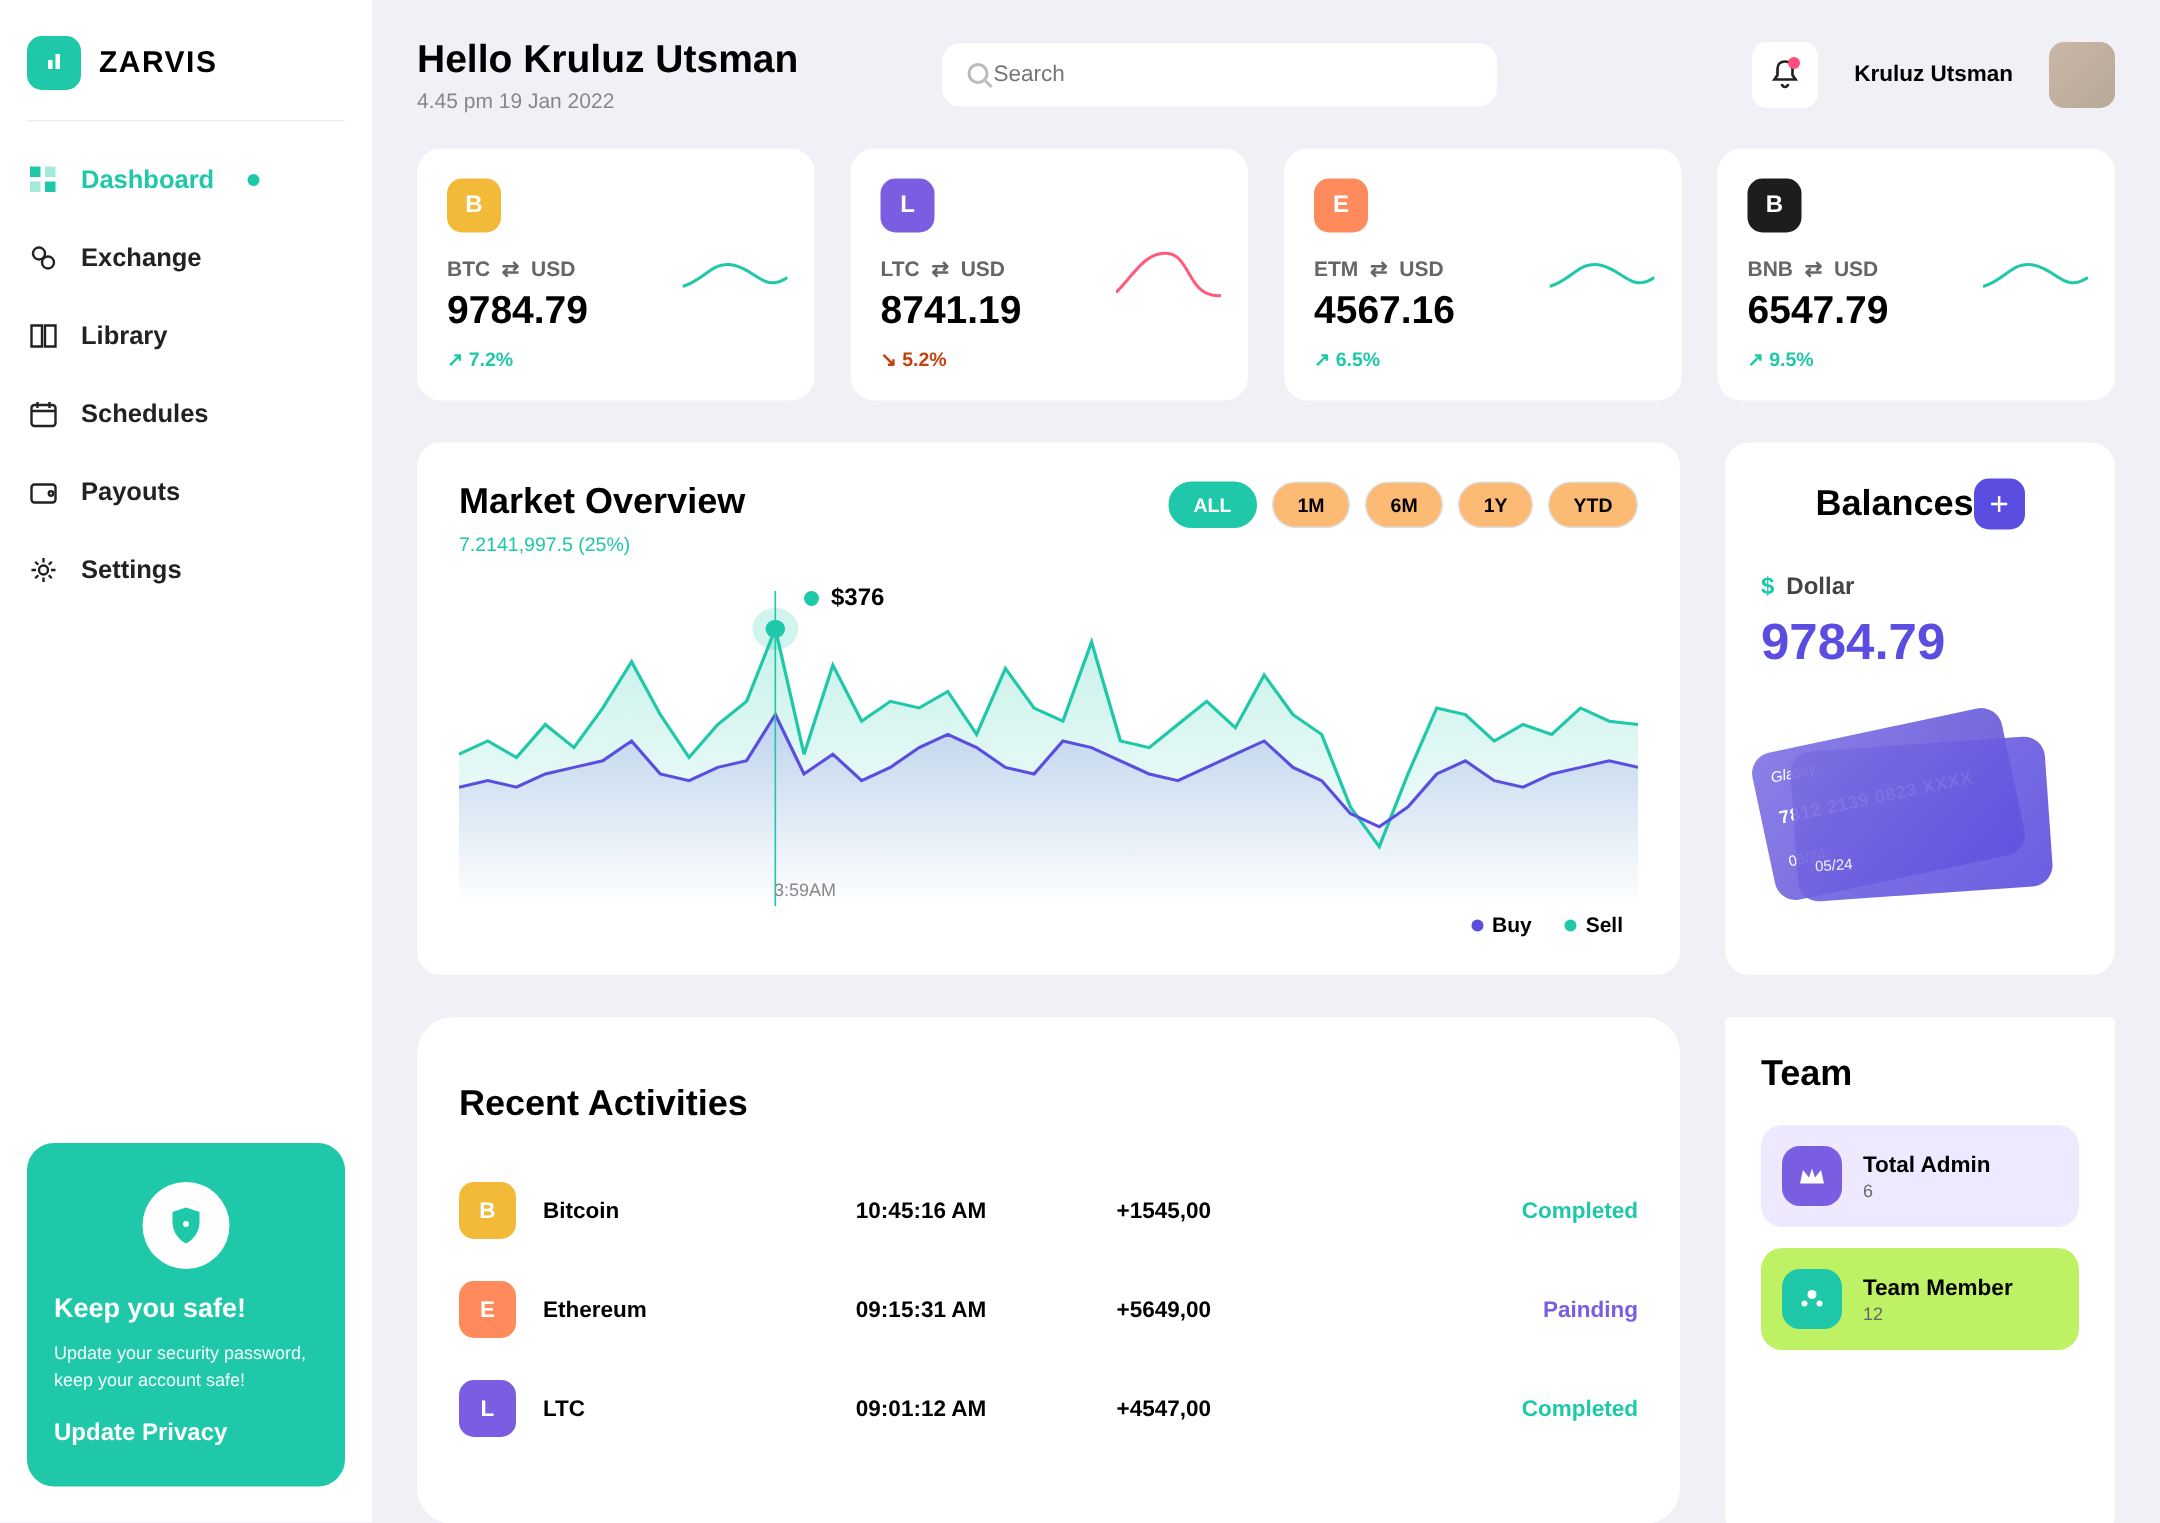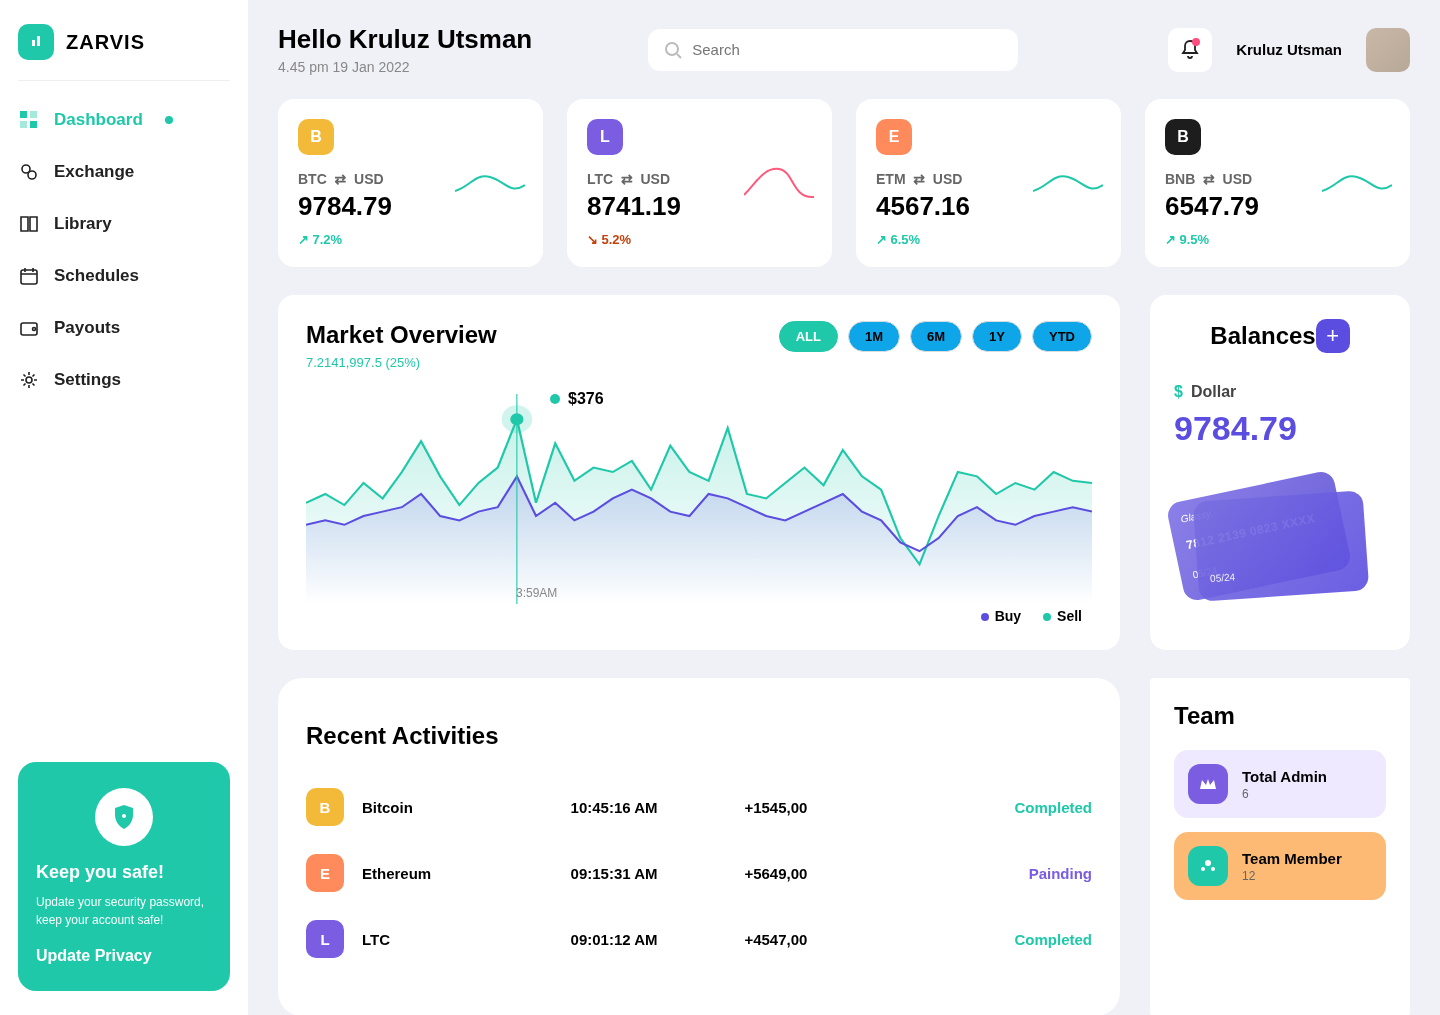--- a/index.html
+++ b/index.html
@@ -20,21 +20,21 @@
 .safe-circle { width: 58px; height: 58px; background: #fff; border-radius: 50%; display: flex; align-items: center; justify-content: center; margin: 0 auto 16px; }
 .safe-title { font-size: 18px; font-weight: 700; margin-bottom: 10px; }
 .safe-sub { font-size: 12px; opacity: .95; line-height: 1.5; margin-bottom: 18px; }
 .safe-btn { font-size: 16px; font-weight: 700; cursor: pointer; }
 
 
 .main { flex: 1; padding: 24px 30px; overflow: auto; }
 .topbar { display: flex; align-items: center; gap: 24px; margin-bottom: 24px; }
 .hello { font-size: 26px; font-weight: 700; }
 .datetime { font-size: 14px; color: #888; margin-top: 4px; }
-.search { flex: 1; max-width: 370px; margin-left: 92px; background: #fff; border-radius: 12px; padding: 12px 16px; display: flex; align-items: center; gap: 10px; }
+.search { flex: 1; max-width: 370px; margin-left: 72px; background: #fff; border-radius: 12px; padding: 12px 16px; display: flex; align-items: center; }
 .search input { border: none; outline: none; font-size: 15px; flex: 1; }
 .bell { width: 44px; height: 44px; background: #fff; border-radius: 10px; display: flex; align-items: center; justify-content: center; position: relative; margin-left: auto; cursor: pointer; }
 .bell-dot { position: absolute; top: 10px; right: 12px; width: 8px; height: 8px; background: #ff4d7e; border-radius: 50%; }
 .username { font-size: 15px; font-weight: 600; }
 .avatar { width: 44px; height: 44px; border-radius: 10px; background: linear-gradient(135deg,#c9b8a8,#b8a898); }
 
 
 .crypto-row { display: grid; grid-template-columns: repeat(4, 1fr); gap: 24px; margin-bottom: 28px; }
 .crypto-card { background: #fff; border-radius: 16px; padding: 20px; position: relative; }
 .crypto-icon { width: 36px; height: 36px; border-radius: 10px; display: flex; align-items: center; justify-content: center; color: #fff; font-weight: 700; margin-bottom: 16px; }
@@ -44,24 +44,24 @@
 .up { color: #1fc8a9; } .down { color: #c2410c; }
 .spark { position: absolute; right: 18px; top: 64px; width: 70px; height: 40px; }
 
 
 .row2 { display: grid; grid-template-columns: 1fr 260px; gap: 30px; margin-bottom: 28px; }
 .market { background: #fff; border-radius: 16px; padding: 26px 28px; }
 .market-head { display: flex; align-items: flex-start; justify-content: space-between; margin-bottom: 14px; }
 .market-title { font-size: 24px; font-weight: 700; }
 .market-sub { font-size: 13px; color: #1fc8a9; margin-top: 6px; }
 .range-row { display: flex; gap: 10px; }
-.range-btn { padding: 7px 16px; border-radius: 18px; border: 1px solid #ddd; background: #0ea5e9; font-size: 13px; font-weight: 600; cursor: pointer; }
+.range-btn { padding: 7px 16px; border-radius: 18px; border: 1px solid #ddd; background: #fdba74; font-size: 13px; font-weight: 600; cursor: pointer; }
 .range-btn.active { background: #1fc8a9; color: #fff; border-color: #1fc8a9; }
 .chart-wrap { position: relative; height: 240px; }
-.chart-tip { position: absolute; left: 244px; top: 6px; font-weight: 700; display: flex; align-items: center; gap: 8px; }
+.chart-tip { position: absolute; left: 230px; top: 6px; font-weight: 700; display: flex; align-items: center; gap: 8px; }
 .tip-dot { width: 10px; height: 10px; border-radius: 50%; background: #1fc8a9; }
 .chart-time { position: absolute; left: 210px; bottom: 24px; font-size: 12px; color: #888; }
 .legend { position: absolute; right: 10px; bottom: 0; display: flex; gap: 22px; font-size: 14px; font-weight: 600; }
 .leg-dot { width: 8px; height: 8px; border-radius: 50%; display: inline-block; margin-right: 6px; }
 
 .balances { background: #fff; border-radius: 16px; padding: 24px; }
 .bal-head { display: flex; justify-content: center; align-items: center; margin-bottom: 30px; }
 .bal-title { font-size: 24px; font-weight: 700; }
 .add-btn { width: 34px; height: 34px; background: #5b4de0; border-radius: 10px; color: #fff; display: flex; align-items: center; justify-content: center; font-size: 22px; cursor: pointer; }
 .bal-curr { display: flex; align-items: center; gap: 8px; font-size: 16px; color: #444; font-weight: 600; }
@@ -78,21 +78,21 @@
 .recent h2 { font-size: 24px; font-weight: 700; margin-bottom: 24px; }
 .act-row { display: grid; grid-template-columns: 56px 1.2fr 1fr 1fr 1fr; align-items: center; padding: 14px 0; font-size: 15px; font-weight: 600; }
 .act-icon { width: 38px; height: 38px; border-radius: 10px; display: flex; align-items: center; justify-content: center; color: #fff; }
 .act-status.c { color: #1fc8a9; text-align: right; }
 .act-status.p { color: #7a5de0; text-align: right; }
 
 .team { background: #fff; border-radius: 4px; padding: 24px; }
 .team h2 { font-size: 24px; font-weight: 700; margin-bottom: 20px; }
 .team-item { display: flex; align-items: center; gap: 14px; padding: 14px; border-radius: 14px; margin-bottom: 14px; }
 .team-item.a { background: #efe9ff; }
-.team-item.b { background: #fdba74; }
+.team-item.b { background: #bef264; }
 .team-icon { width: 40px; height: 40px; border-radius: 12px; display: flex; align-items: center; justify-content: center; color: #fff; }
 .team-label { font-size: 15px; font-weight: 700; }
 .team-count { font-size: 12px; color: #666; margin-top: 2px; }
 
 svg { display: block; }
 </style>
 </head>
 <body>
 
 <aside class="sidebar">

